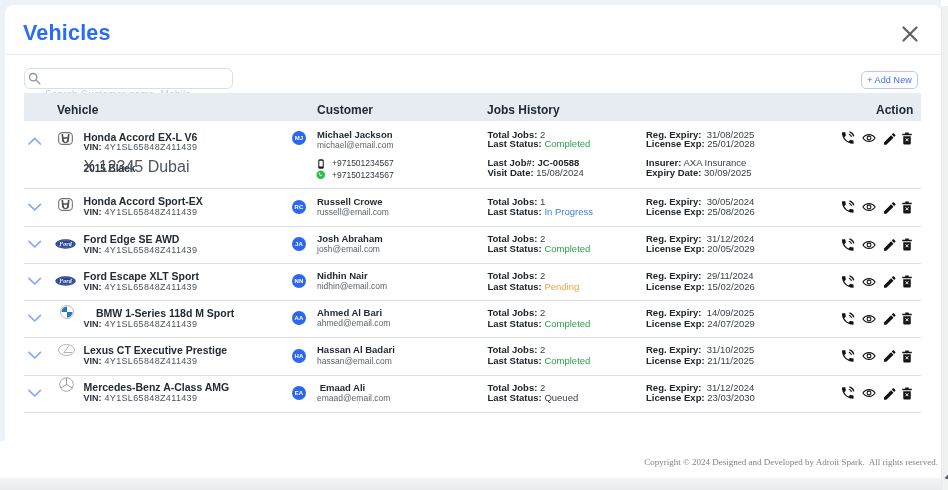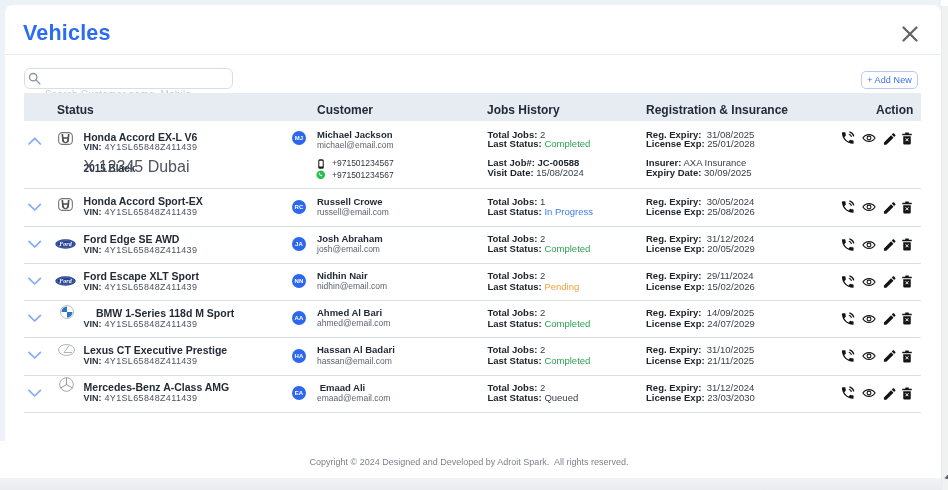--- a/index.html
+++ b/index.html
@@ -55,24 +55,23 @@
   </svg>
   <div id="headline" class="abs"></div>
   <div id="searchbox" class="abs"></div>
   <svg class="abs" style="left:27px;top:71px" width="16" height="16" viewBox="0 0 16 16">
     <circle cx="6.2" cy="6.2" r="3.7" fill="none" stroke="#8a929e" stroke-width="1.3"></circle>
     <path d="M8.9 8.9 L12.8 12.8" stroke="#8a929e" stroke-width="1.3" stroke-linecap="round"></path>
   </svg>
   <div id="searchph" class="abs">Search Customer name, Mobile</div>
   <div id="addnew" class="abs">+ Add New</div>
   <div id="thead" class="abs">
-    <div class="th" style="left:33px">Status</div>
+    <div class="th" style="left:33px">Vehicle</div>
     <div class="th" style="left:293px">Customer</div>
     <div class="th" style="left:463px">Jobs History</div>
-    <div class="th" style="left:622px">Registration &amp; Insurance</div>
     <div class="th" style="left:852px">Action</div>
   </div>
 <svg class="abs" style="left:28px;top:135.8px" width="14" height="10" viewBox="0 0 14 10">
       <polyline points="1,8 6.7,2.3 12.4,8" fill="none" stroke="#82aaf6" stroke-width="1.7" stroke-linecap="round" stroke-linejoin="round"></polyline>
     </svg>
 <svg class="abs" style="left:58px;top:131.5px" width="15" height="13" viewBox="0 0 15 13">
   <rect x="0.65" y="0.65" width="13.7" height="11.7" rx="3.7" fill="none" stroke="#757575" stroke-width="1.1"></rect>
   <path fill-rule="evenodd" d="M3.5 2.1 L5.1 2.1 L5.5 5.2 L9.5 5.2 L9.9 2.1 L11.5 2.1 L10.8 9.4 C9.8 10.4 8.7 11 7.5 11.3 C6.3 11 5.2 10.4 4.2 9.4 Z M5.6 6.7 L9.4 6.7 L8.8 9.2 C8.4 9.7 8 10 7.5 10.2 C7 10 6.6 9.7 6.2 9.2 Z" fill="#4f4f4f"></path>
  </svg>
 <div class="vtitle abs" style="left:83.6px;top:131.5px">Honda Accord EX-L V6</div>
@@ -318,17 +317,17 @@
  </svg>
     <svg class="abs" style="left:881.5px;top:385.5px" width="15.5" height="16" viewBox="0 0 24 24">
   <path d="M3 17.25V21h3.75L17.81 9.94l-3.75-3.75L3 17.25zM20.71 7.04c.39-.39.39-1.02 0-1.41l-2.34-2.34a.9959.9959 0 0 0-1.41 0l-1.83 1.83 3.75 3.75 1.83-1.83z" fill="#141414"></path>
  </svg>
     <svg class="abs" style="left:900.5px;top:386.8px" width="12" height="13" viewBox="0 0 24 26">
   <path d="M2.5 3.5 H21.5 V6.5 H2.5 Z M8.5 1 H15.5 V3.5 H8.5 Z" fill="#141414"></path>
   <path d="M4.5 8.5 H19.5 V23 a2 2 0 0 1 -2 2 H6.5 A2 2 0 0 1 4.5 23 Z" fill="#141414"></path>
   <path d="M9 12.5 L15 18.5 M15 12.5 L9 18.5" stroke="#fff" stroke-width="2"></path>
  </svg>
 <div class="sep abs" style="top:411.7px"></div>
-  <div class="abs" style="left:0;top:457.3px;width:938px;text-align:center;font-size:9px;color:#7d838c;">Copyright © 2024 Designed and Developed by Adroit Spark.&nbsp; All rights reserved.</div>
+  <div class="abs" style="left:0;top:457.3px;width:938px;text-align:right;font-size:9px;color:#7d838c;font-family:Liberation Serif, serif;">Copyright © 2024 Designed and Developed by Adroit Spark.&nbsp; All rights reserved.</div>
   <svg class="abs" style="left:943.5px;top:472.5px" width="4.5" height="7" viewBox="0 0 4.5 7">
     <path d="M0.4 5.3 L4.5 0.9 L4.5 6.3 Z" fill="#5a5e63"></path>
   </svg>
 </div>
 
 </body></html>

